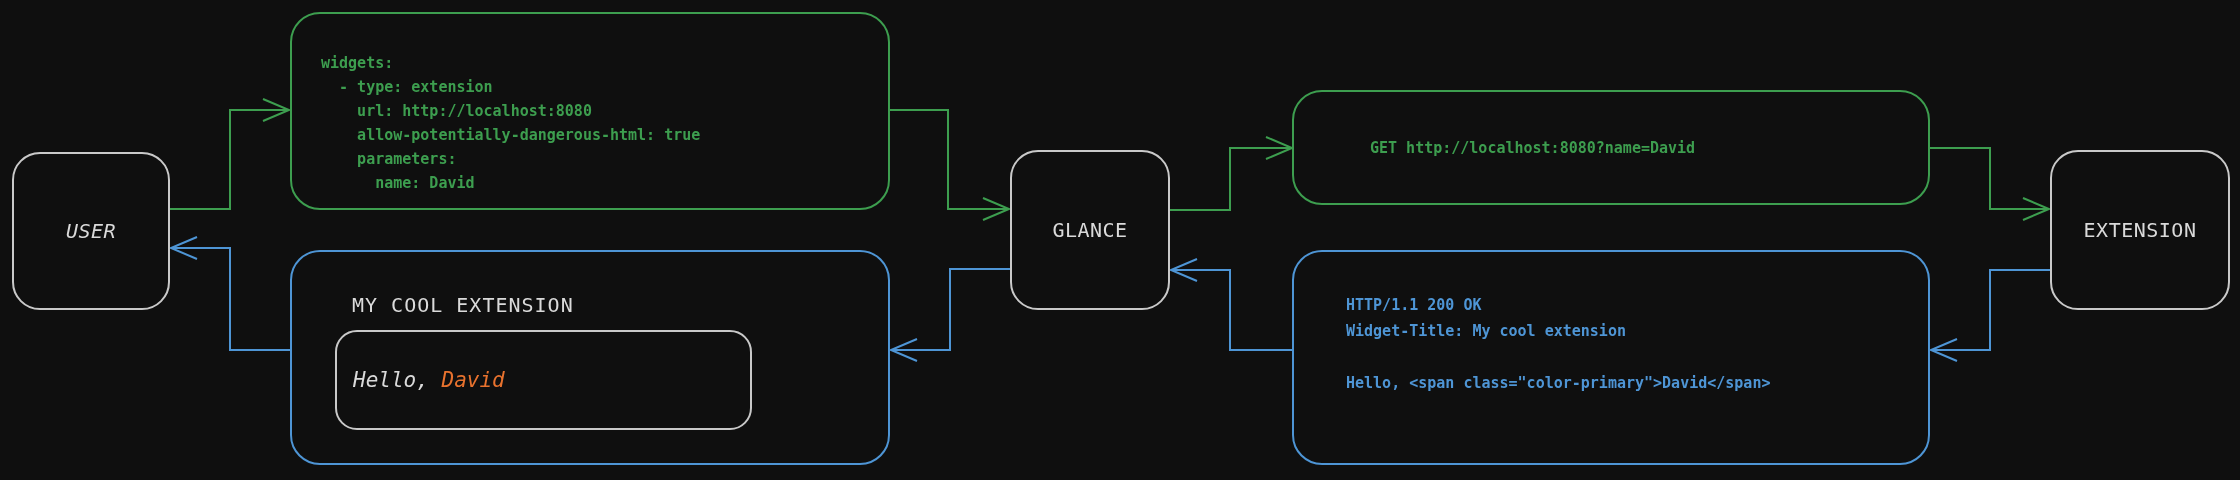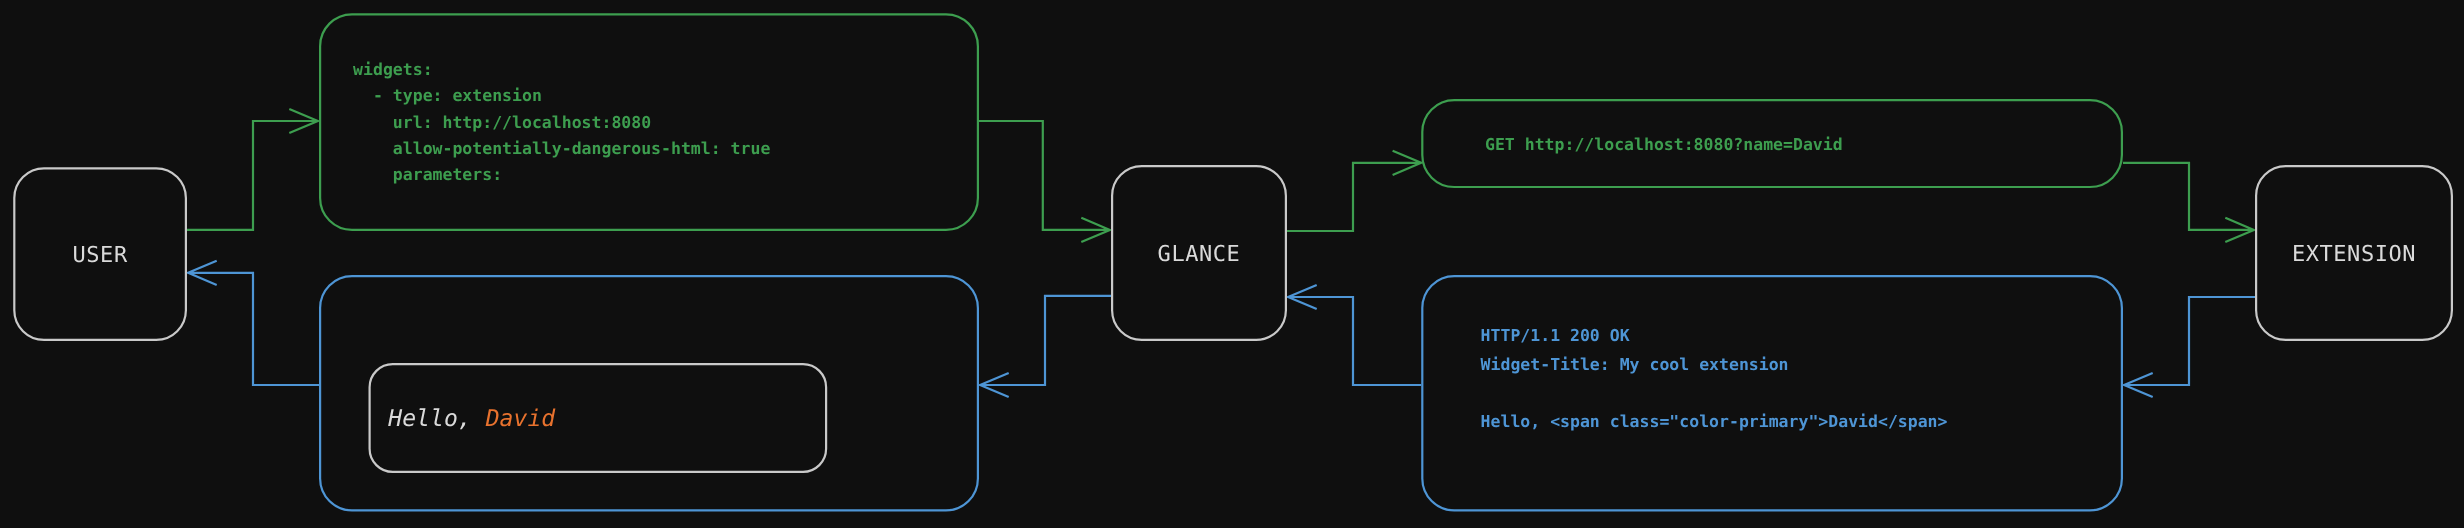--- a/index.html
+++ b/index.html
@@ -35,37 +35,37 @@
     border: 2px solid var(--node-border);
     border-radius: 28px;
     display: flex;
     align-items: center;
     justify-content: center;
     color: var(--light-text);
     font-size: 20px;
     letter-spacing: 0.5px;
     background: var(--background);
   }
-  #node-user      { left: 12px;   top: 152px; width: 158px; height: 158px; }
+  #node-user      { left: 12px;   top: 152px; width: 158px; height: 158px; font-style: italic; }
   #node-glance    { left: 1010px; top: 150px; width: 160px; height: 160px; }
   #node-extension { left: 2050px; top: 150px; width: 180px; height: 160px; }
 
   .codebox {
     position: absolute;
     border-radius: 30px;
     background: var(--background);
   }
   .codebox.green { border: 2px solid var(--green); color: var(--green); }
   .codebox.blue  { border: 2px solid var(--blue);  color: var(--blue);  }
 
   #config-box   { left: 290px;  top: 12px;  width: 600px; height: 198px; padding: 37px 4px 0 29px; }
   #config-box .code-line { height: 24px; line-height: 24px; }
 
-  #request-box  { left: 1292px; top: 90px;  width: 638px; height: 81px;
-                  display: flex; align-items: center; padding-left: 56px; }
+  #request-box  { left: 1292px; top: 90px;  width: 638px; height: 115px;
+                  display: flex; align-items: center; padding-left: 76px; }
 
   #response-box { left: 1292px; top: 250px; width: 638px; height: 215px; padding: 40px 0 0 52px; }
   #response-box .code-line { height: 26px; line-height: 26px; }
 
   .code-line {
     font-size: 15px;
     font-weight: bold;
     white-space: pre;
   }
 
@@ -122,32 +122,34 @@
   <div class="node" id="node-extension">
     <span>EXTENSION</span>
   </div>
 
   <div class="codebox green" id="config-box">
     <div class="code-line">widgets:</div>
     <div class="code-line">  - type: extension</div>
     <div class="code-line">    url: http://localhost:8080</div>
     <div class="code-line">    allow-potentially-dangerous-html: true</div>
     <div class="code-line">    parameters:</div>
+    <div class="code-line">      name: David</div>
   </div>
 
   <div class="codebox green" id="request-box">
     <div class="code-line">GET http://localhost:8080?name=David</div>
   </div>
 
   <div class="codebox blue" id="response-box">
     <div class="code-line">HTTP/1.1 200 OK</div>
     <div class="code-line">Widget-Title: My cool extension</div>
     <div class="code-line"></div>
     <div class="code-line">Hello, &lt;span class="color-primary"&gt;David&lt;/span&gt;</div>
   </div>
 
   <div class="codebox blue" id="widget-box">
+    <div class="widget-title">MY COOL EXTENSION</div>
     <div class="hello-box">
       <span>Hello, </span><span class="name">David</span>
     </div>
   </div>
 
 </div>
 
 </body></html>

